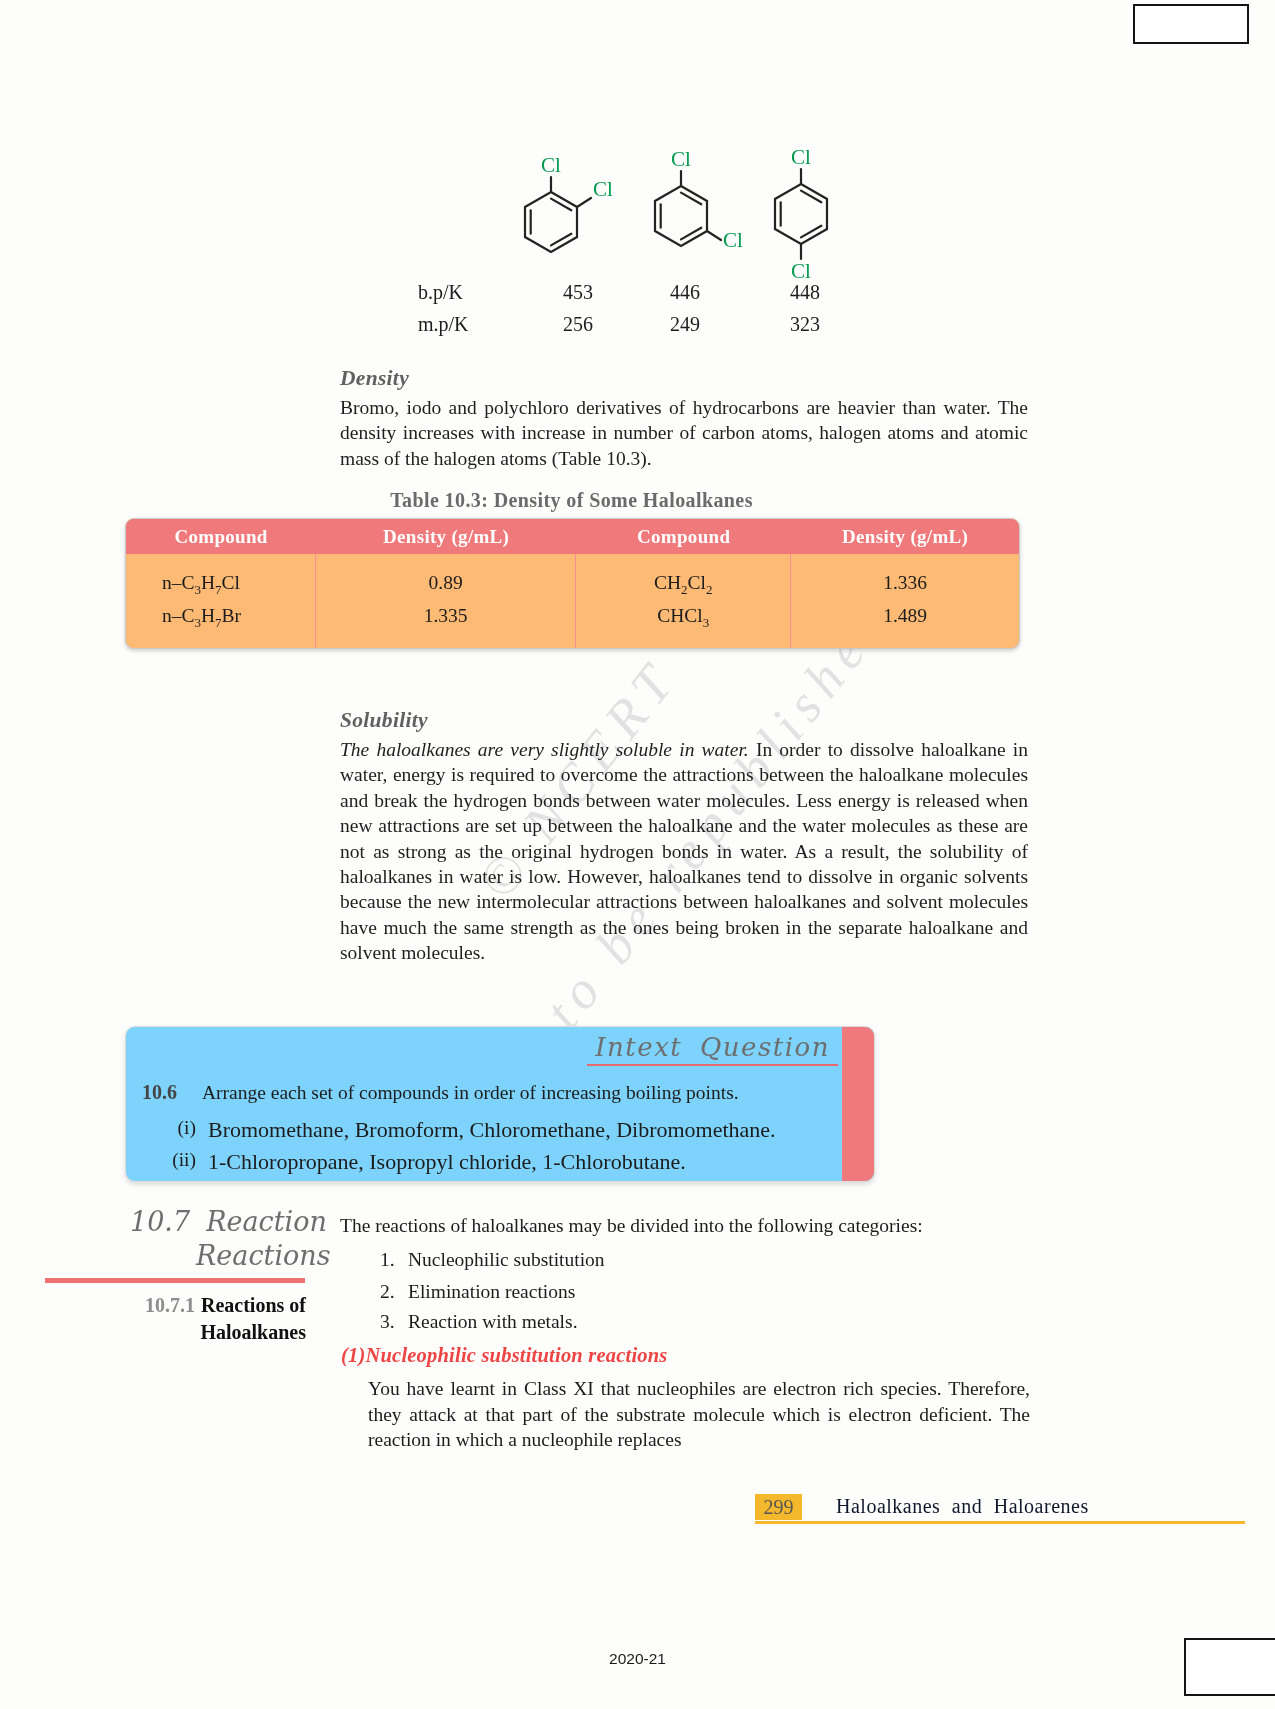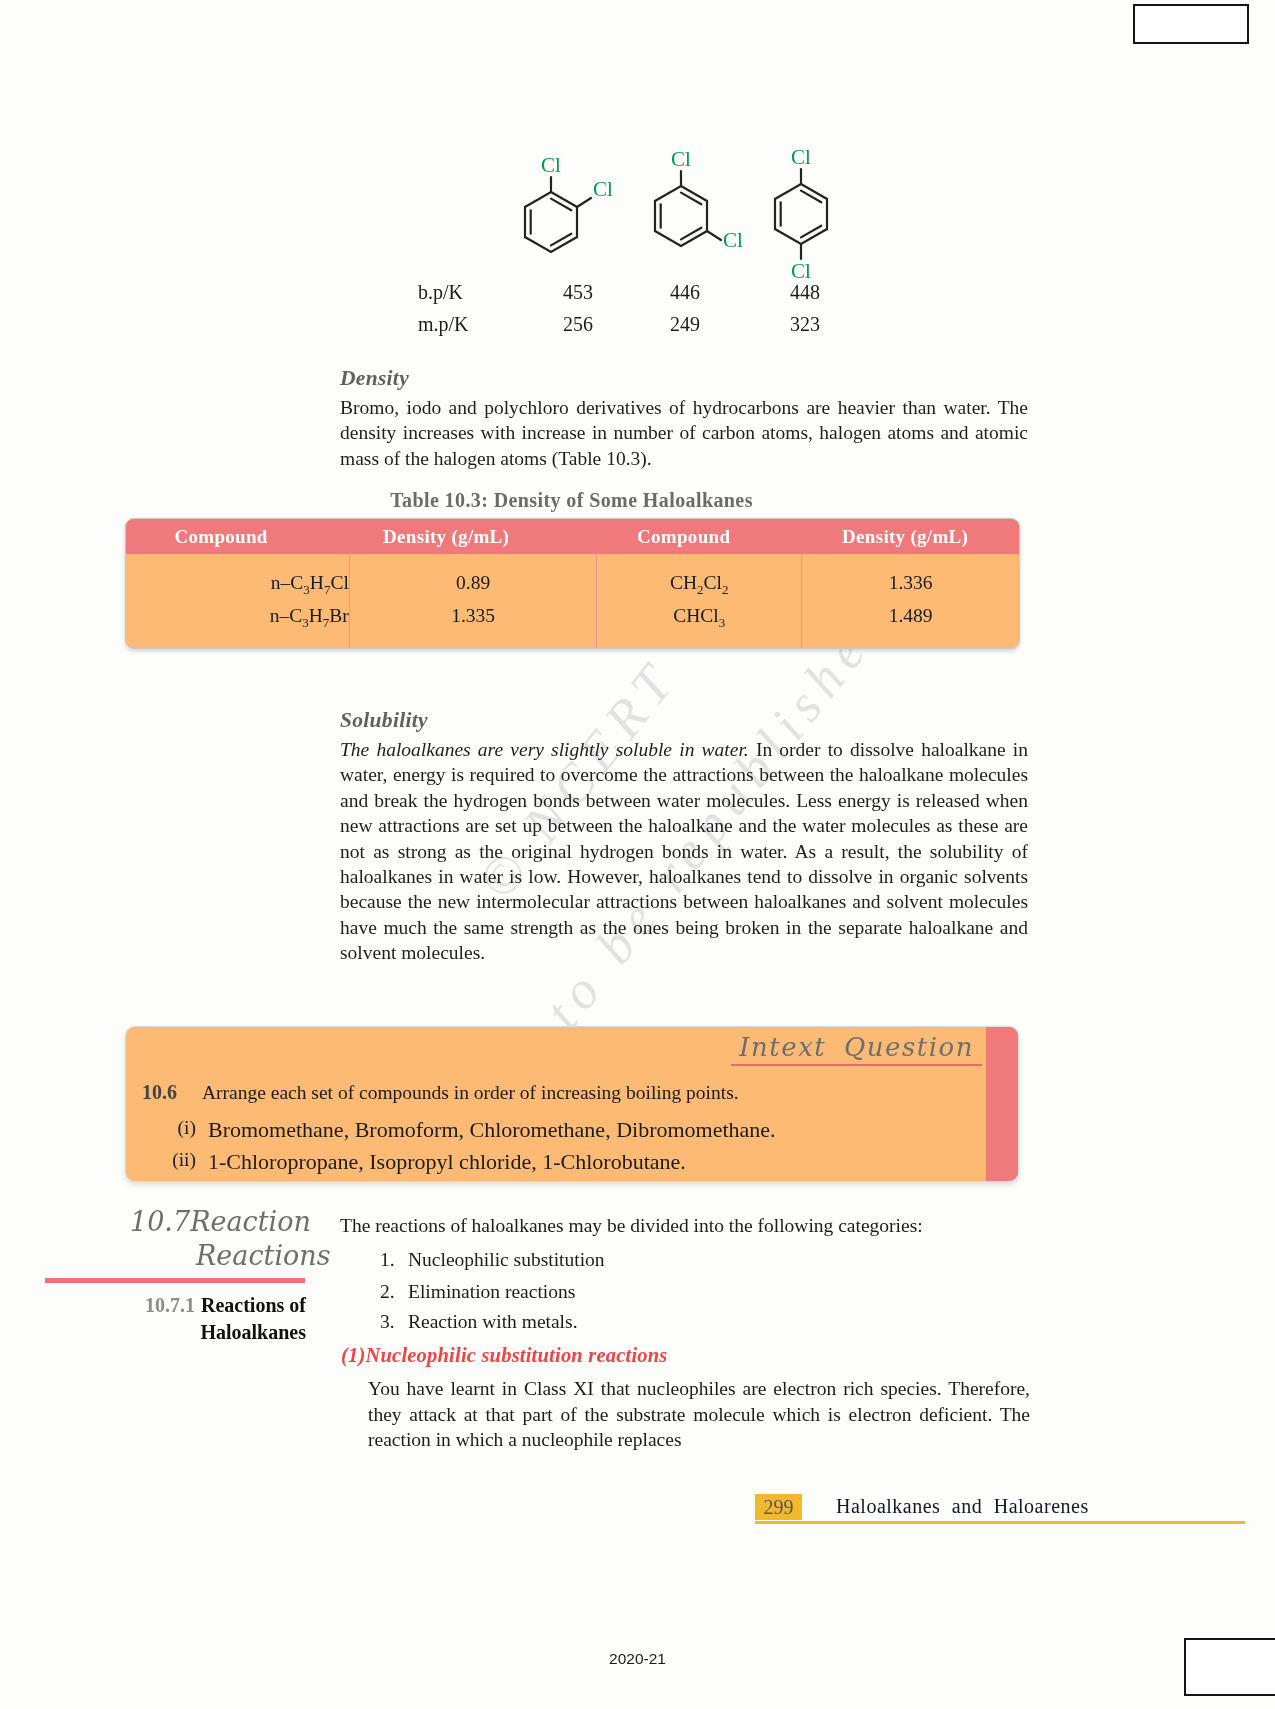--- a/index.html
+++ b/index.html
@@ -58,46 +58,46 @@
   }
   .t-head .t-cell{text-align:center;}
   .t-row{display:flex;}
   .t-cell{box-sizing:border-box;}
   .tcol1{width:21.3%;} .tcol2{width:29.1%;} .tcol3{width:24.1%;} .tcol4{width:25.5%;}
   .t-body .tcol1,.t-body .tcol2,.t-body .tcol3{border-right:1.5px solid #f59195;}
   .t-body .t-row{height:33px; line-height:33px; font-size:19.5px;}
   .t-body .t-row.spacer-top{height:12px;}
   .t-body .t-row.spacer-bottom{height:16px; border-radius:0 0 9px 9px;}
   .t-body .t-cell{text-align:center;}
-  .t-body .t-cell.tcol1{text-align:right; padding-left:36px;margin-left:41px;}
+  .t-body .t-cell.tcol1{text-align:left; padding-left:36px;}
   sub{font-size:13px;}
 
   
   #intext-box{
-    position:absolute; left:125px; top:1026px; width:894px; height:156px;
-    background:#fdba74; border:1.5px solid #dcdcdc; border-radius:10px;
+    position:absolute; left:125px; top:1026px; width:750px; height:156px;
+    background:#7dd3fc; border:1.5px solid #dcdcdc; border-radius:10px;
     box-shadow:0 3px 5px rgba(0,0,0,0.13); box-sizing:border-box;
   }
   #intext-bar{
     position:absolute; right:0; top:0; bottom:0; width:32px;
     background:#f0797c; border-radius:0 9px 9px 0;
   }
   #intext-heading{
     position:absolute; right:36px; top:5px; font-family:"DejaVu Serif",serif;
     font-style:italic; font-size:26px; color:#6e6e6e; padding:0 8px 2px 8px;
     border-bottom:2.5px solid #e96a6a; letter-spacing:1.5px; word-spacing:8px;
   }
   .iq-num{position:absolute; left:16px; top:54px; font-weight:bold; font-size:20px; color:#454545;}
   .iq-q{position:absolute; left:76px; top:55px; font-size:19.5px; width:780px;}
   .iq-part-label{position:absolute; left:20px; width:50px; text-align:right; font-size:19.5px;}
   .iq-part-text{position:absolute; left:82px; font-size:22px;}
 
   
   .script{font-family:"DejaVu Serif",serif; font-style:italic; color:#6e6e6e;}
-  #sec-line1{position:absolute; left:130px; top:1206px; font-size:27px; display:flex; }
+  #sec-line1{position:absolute; left:130px; top:1206px; font-size:27px; display:flex; gap:16px;}
   #sec-line2{position:absolute; left:196px; top:1240px; font-size:27px;}
   #sec-underline{position:absolute; left:45px; top:1278px; width:260px; height:4.5px; background:#ef7273;}
   #subsec{
     position:absolute; left:96px; top:1292px; width:210px; text-align:right;
     font-weight:bold; font-size:20px; line-height:27px; color:#111;
   }
   #subsec .ss-num{color:#8c8c8c; padding-right:6px;}
 
   #reactions-intro{position:absolute; left:340px; top:1215px; width:692px; font-size:19.5px;}
   .cat-row{position:absolute; left:380px; font-size:19.5px;}

